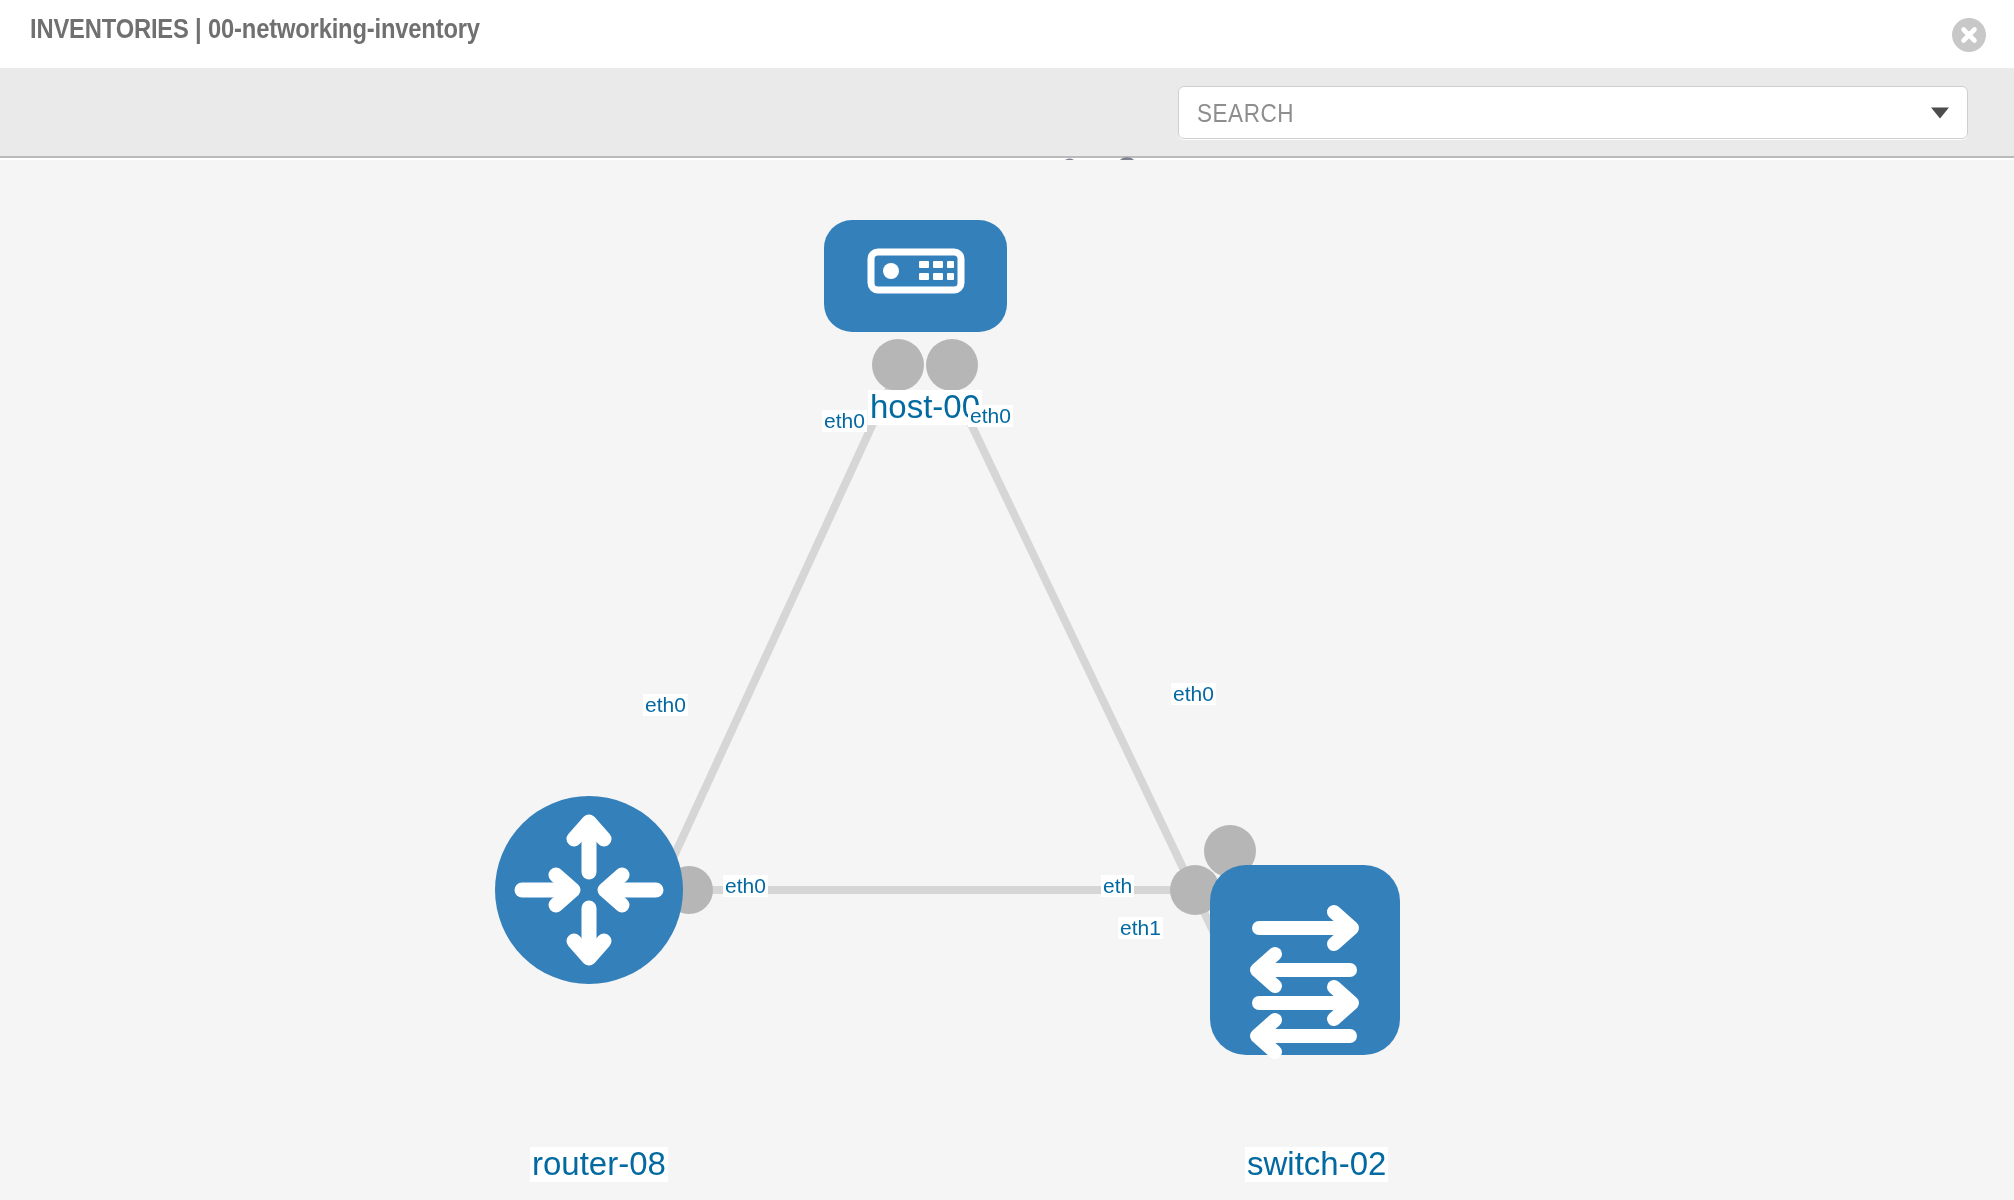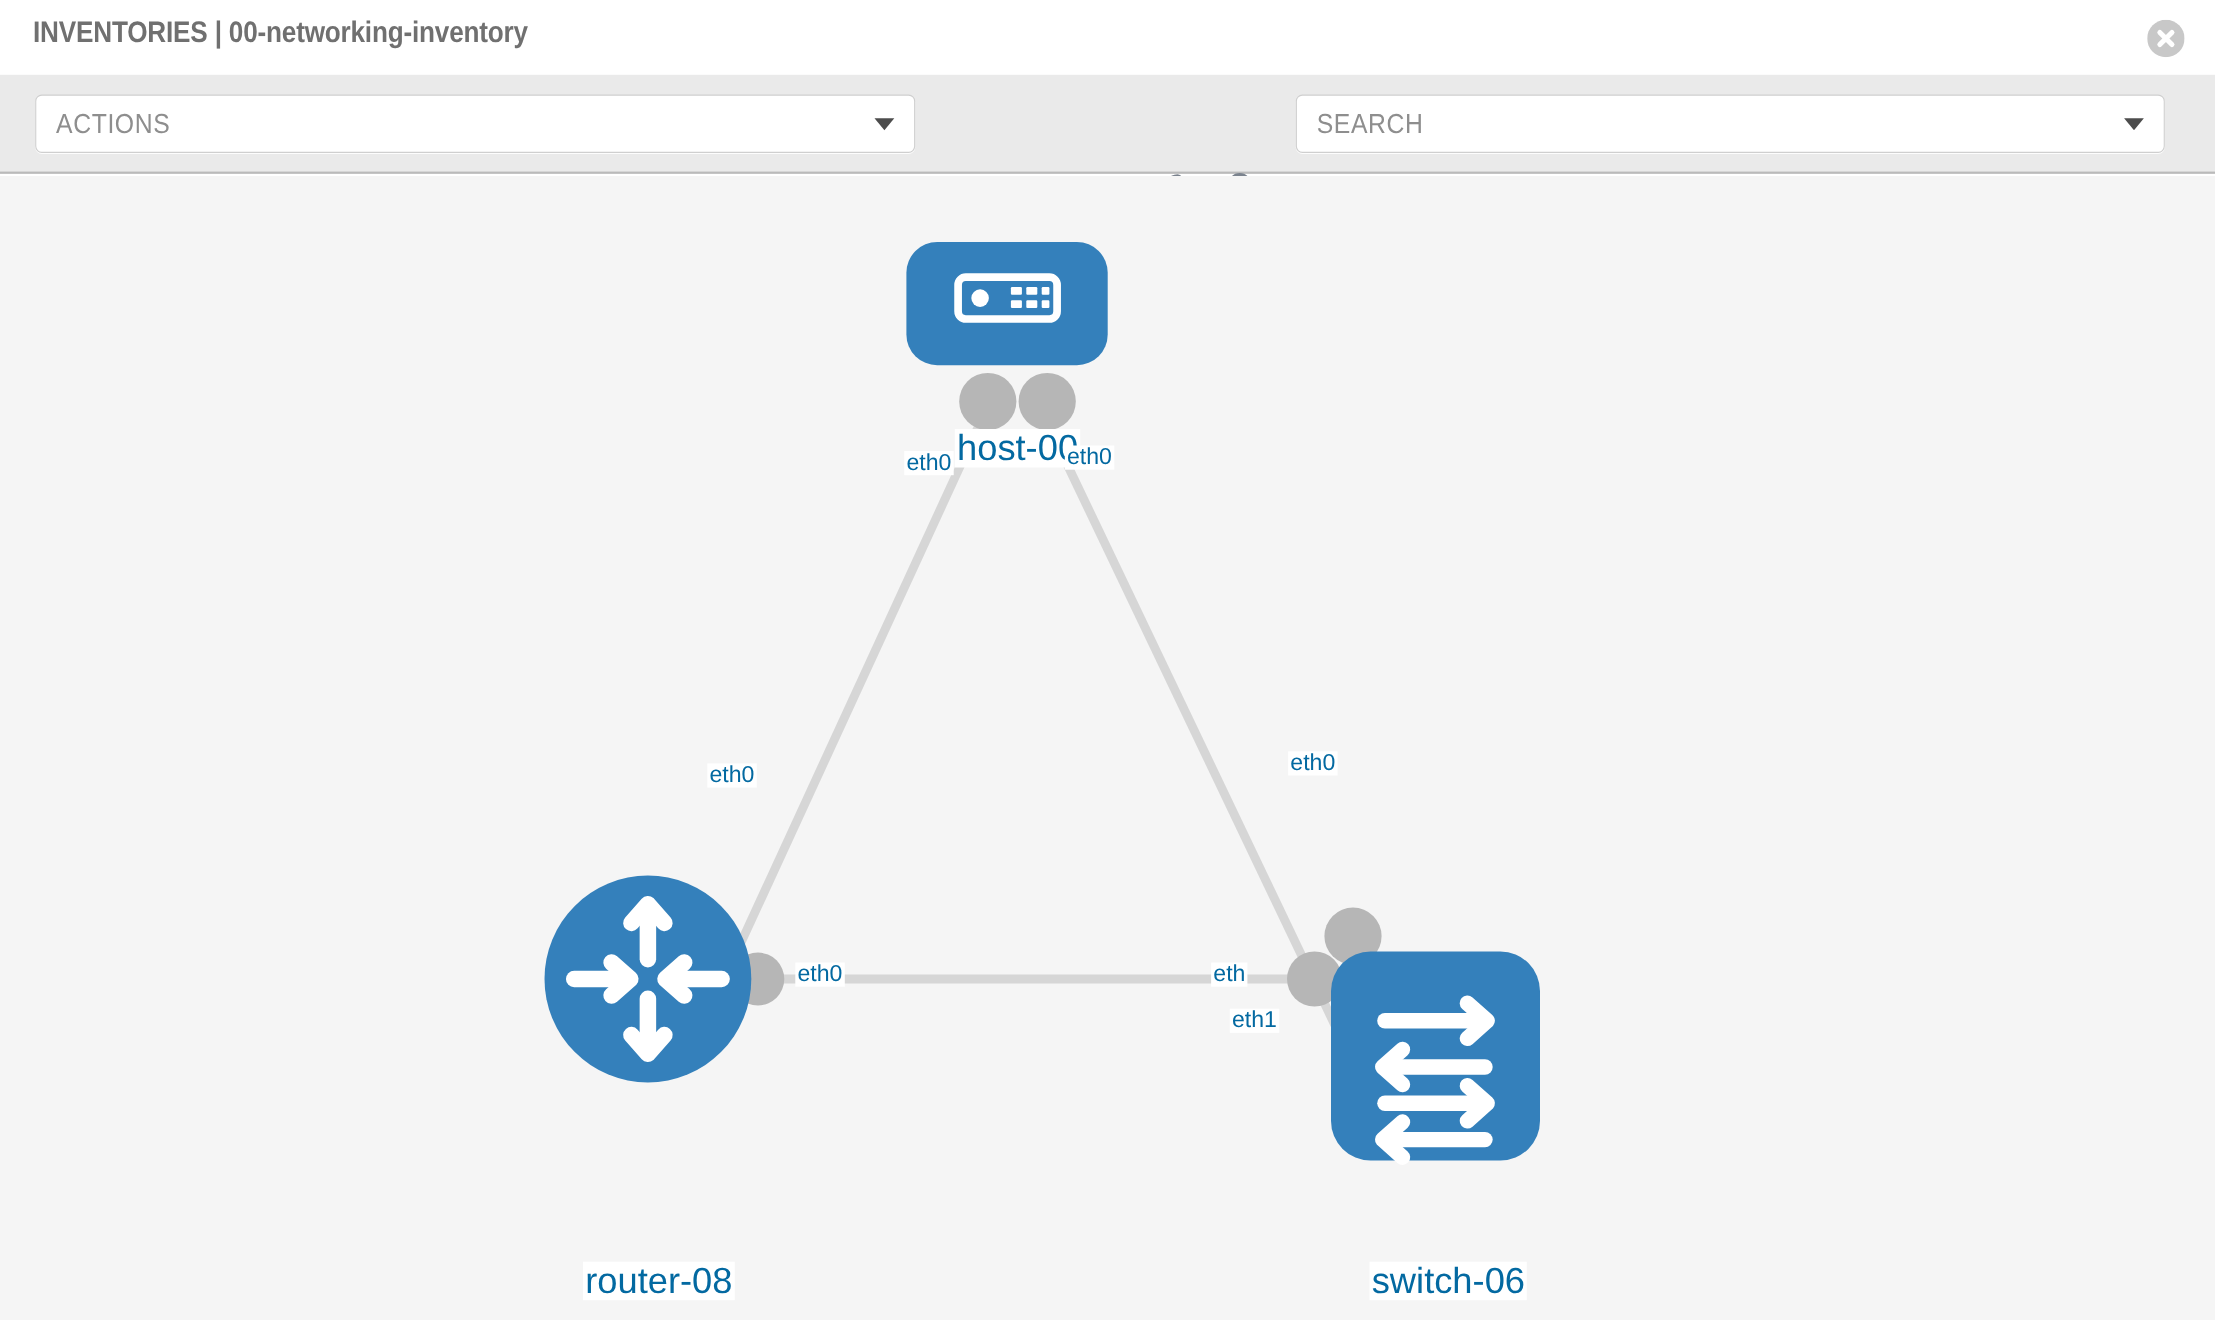--- a/index.html
+++ b/index.html
@@ -136,24 +136,20 @@
     <div id="close-button">
       <svg width="34" height="34" viewBox="0 0 34 34" aria-hidden="true">
         <circle cx="17" cy="17" r="17" fill="#c8c8c8"></circle>
         <path d="M11.5 11.5 L22.5 22.5 M22.5 11.5 L11.5 22.5" stroke="#ffffff" stroke-width="4.6" stroke-linecap="round"></path>
       </svg>
     </div>
   </div>
 
   <div id="toolbar">
 
-    <div class="combo" id="actions-select">
-      <span class="combo-label">ACTIONS</span>
-      <span class="combo-chevron"></span>
-    </div>
 
     <div class="tool-icon" id="wrench-icon">
       <svg width="44" height="44" viewBox="0 0 44 44" aria-hidden="true">
         <g fill="#7b838e">
           <path d="M30.5 6.5a10.8 10.8 0 0 0-9.2 16.4L8.2 36a3.6 3.6 0 0 0 0 5.1 3.6 3.6 0 0 0 5.1 0l13.1-13.1a10.8 10.8 0 0 0 13.9-13.6l-6.1 6.1-5.2-1.4-1.4-5.2 6.1-6.1a10.9 10.9 0 0 0-3.2-1.3z"></path>
         </g>
       </svg>
     </div>
 
     <div class="tool-icon" id="key-icon">
@@ -245,16 +241,16 @@
     <div class="node-label edge-label" style="left:1171px; top:523px;">eth0</div>
 
     <div class="node-label edge-label" style="left:723px; top:715px;">eth0</div>
 
     <div class="node-label edge-label" style="left:1101px; top:715px;">eth</div>
 
     <div class="node-label edge-label" style="left:1118px; top:715px;margin-top:42px;">eth1</div>
 
     <div class="node-label big" style="left:530px; top:987px;">router-08</div>
 
-    <div class="node-label big" style="left:1245px; top:987px;">switch-06</div>
+    <div class="node-label big" style="left:1245px; top:987px;">switch-02</div>
 
   </div>
 </div>
 
 </body></html>

